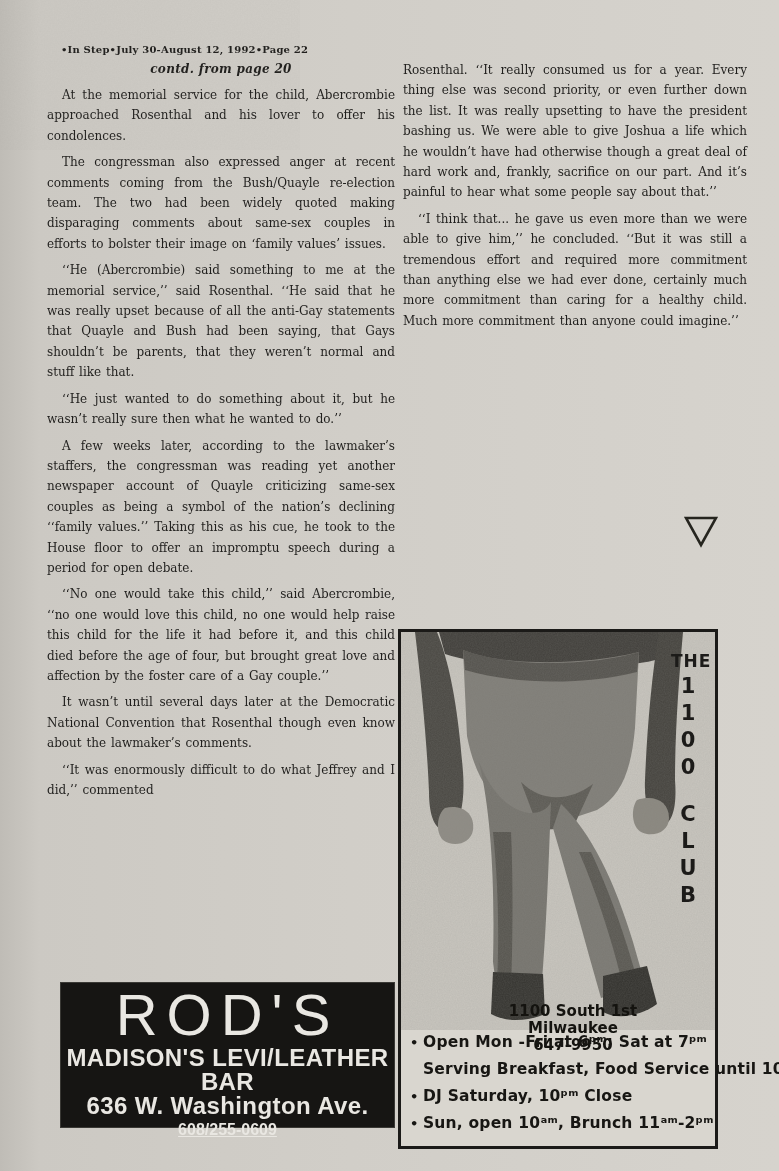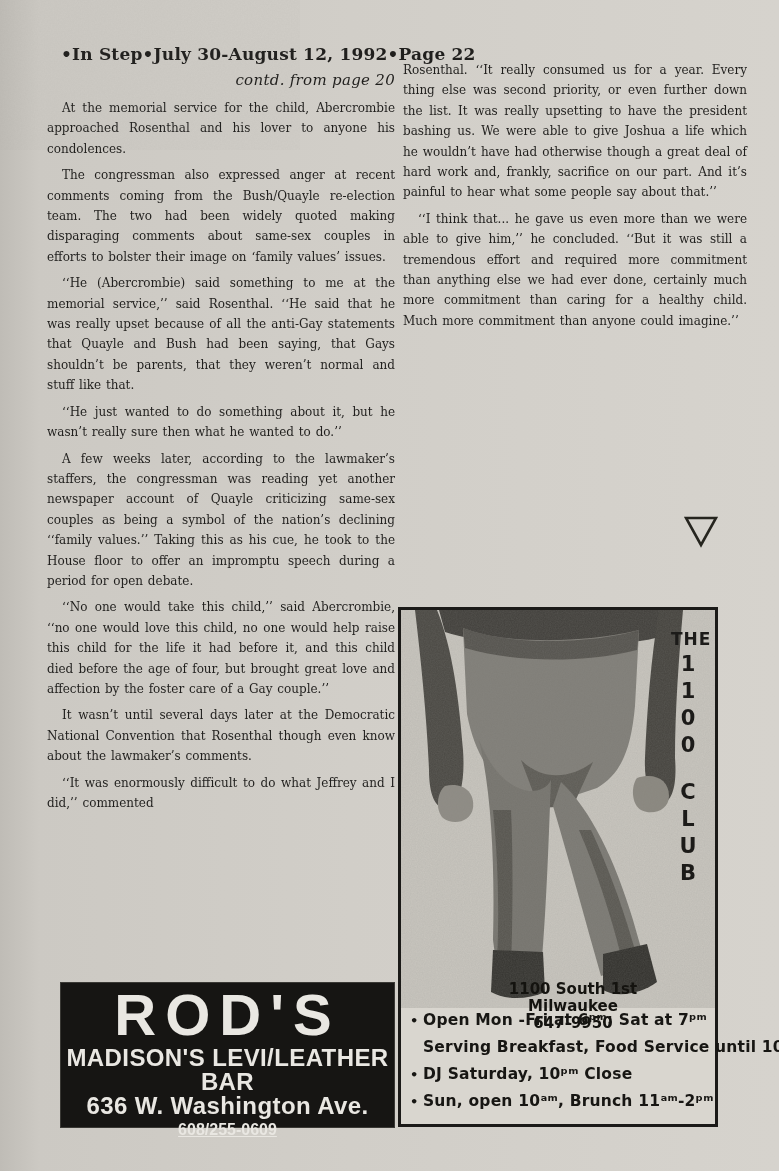--- a/index.html
+++ b/index.html
@@ -14,53 +14,53 @@
     background:linear-gradient(90deg,#bfbcb6 0%,#ccc9c3 5%,#d1cec8 45%,#d6d3cd 100%);
     color:#201f1d;
   }
   .grain{position:absolute;inset:0;opacity:.10;pointer-events:none;z-index:50;}
 
   .col{position:absolute;text-align:justify;}
   .col-left{left:47px;top:44px;width:348px;}
   .col-right{left:403px;top:60px;width:344px;}
 
   .masthead{
-    font-size:17px;font-weight:bold;letter-spacing:.2px;
+    font-size:10px;font-weight:bold;letter-spacing:.2px;
     margin:0 0 7px 14px;text-align:left;white-space:nowrap;
   }
   .contd{
-    font-size:15px;font-weight:normal;font-style:italic;
-    margin:0 0 9px 0;text-align:right;letter-spacing:.3px;
+    font-size:12px;font-weight:bold;font-style:italic;
+    margin:0 0 9px 0;text-align:center;letter-spacing:.3px;
   }
   .col p{
     margin:0 0 6px 0;
     font-size:12px;line-height:20.4px;
     word-spacing:1px;
   }
   .col p.indent{text-indent:15px;}
 
   .end-mark{position:absolute;left:684px;top:516px;width:34px;height:32px;}
 
   
   .rods{
     position:absolute;left:61px;top:983px;width:333px;height:144px;
     background:#161513;color:#e9e7e2;text-align:center;
     font-family:"Liberation Sans", sans-serif;
     box-shadow:0 0 0 1px #3a3935;
   }
   .rods-title{
-    font-size:58px;font-weight:bold;letter-spacing:9px;
+    font-size:58px;font-weight:normal;letter-spacing:9px;
     line-height:62px;margin-top:1px;
   }
   .rods-line{font-size:24px;font-weight:bold;line-height:24px;letter-spacing:.4px;}
   .rods-phone{font-size:16px;font-weight:bold;line-height:24px;text-decoration:underline;}
 
   
   .club{
-    position:absolute;left:398px;top:607px;width:320px;height:520px;
+    position:absolute;left:398px;top:629px;width:320px;height:520px;
     border:3px solid #1b1a18;background:#d9d6cf;box-sizing:border-box;
     font-family:"DejaVu Sans", sans-serif;
     padding-left:32px;
   }
   .club-photo{position:absolute;left:0;top:0;width:314px;height:398px;}
   .club-title{
     position:absolute;right:10px;top:20px;width:34px;text-align:center;
     color:#1c1b19;font-weight:bold;
   }
   .club-title .the{font-size:17px;letter-spacing:1px;line-height:18px;}
@@ -79,21 +79,21 @@
   .club-hours .t{letter-spacing:.2px;white-space:nowrap;}
 </style>
 </head>
 <body>
 
 <div class="page">
 
   <div class="col col-left">
     <div class="masthead">•In Step•July 30-August 12, 1992•Page 22</div>
     <div class="contd">contd. from page 20</div>
-    <p class="indent">At the memorial service for the child, Abercrombie approached Rosenthal and his lover to anyone his condolences.</p>
+    <p class="indent">At the memorial service for the child, Abercrombie approached Rosenthal and his lover to offer his condolences.</p>
     <p class="indent">The congressman also expressed anger at recent comments coming from the Bush/Quayle re-election team. The two had been widely quoted making disparaging comments about same-sex couples in efforts to bolster their image on ‘family values’ issues.</p>
     <p class="indent">‘‘He (Abercrombie) said something to me at the memorial service,’’ said Rosenthal. ‘‘He said that he was really upset because of all the anti-Gay statements that Quayle and Bush had been saying, that Gays shouldn’t be parents, that they weren’t normal and stuff like that.</p>
     <p class="indent">‘‘He just wanted to do something about it, but he wasn’t really sure then what he wanted to do.’’</p>
     <p class="indent">A few weeks later, according to the lawmaker’s staffers, the congressman was reading yet another newspaper account of Quayle criticizing same-sex couples as being a symbol of the nation’s declining ‘‘family values.’’ Taking this as his cue, he took to the House floor to offer an impromptu speech during a period for open debate.</p>
     <p class="indent">‘‘No one would take this child,’’ said Abercrombie, ‘‘no one would love this child, no one would help raise this child for the life it had before it, and this child died before the age of four, but brought great love and affection by the foster care of a Gay couple.’’</p>
     <p class="indent">It wasn’t until several days later at the Democratic National Convention that Rosenthal though even know about the lawmaker’s comments.</p>
     <p class="indent">‘‘It was enormously difficult to do what Jeffrey and I did,’’ commented</p>
   </div>
 
   <div class="col col-right">

